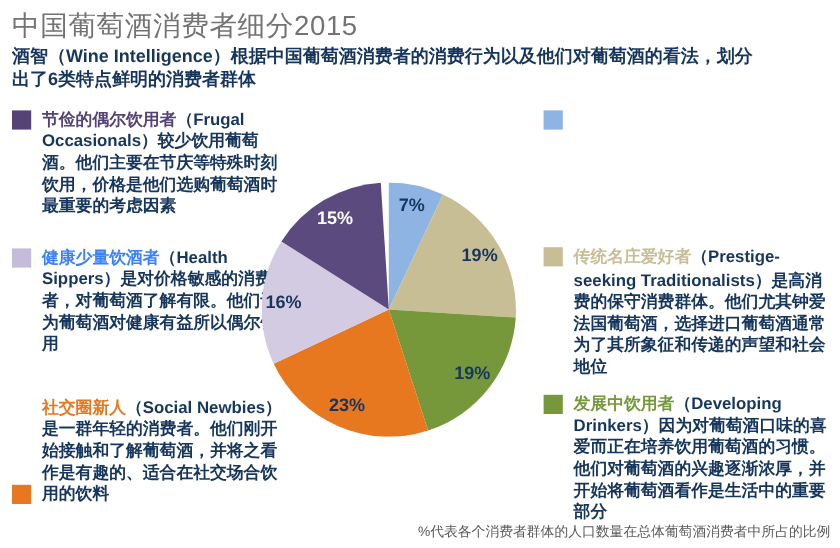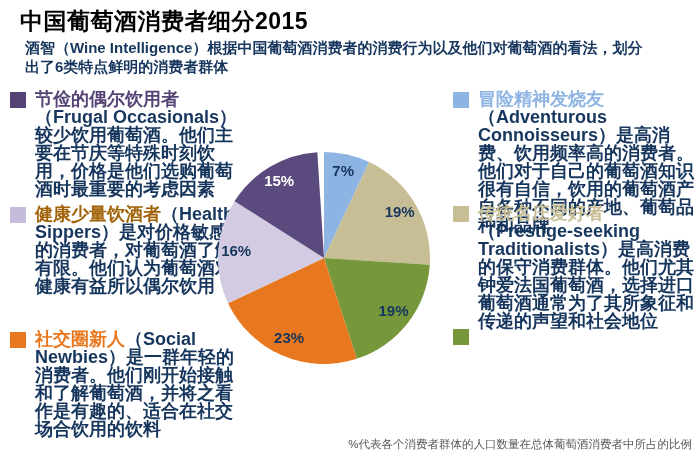--- a/index.html
+++ b/index.html
@@ -1,38 +1,38 @@
 <!DOCTYPE html>
 <html><head>
 <meta charset="utf-8">
 <style>
   html,body { margin:0; padding:0; background:#fff; }
   .slide {
     position:relative; width:700px; height:457px; background:#fff;
     font-family:"Liberation Sans","DejaVu Sans",sans-serif; overflow:hidden;
   }
   .title {
-    position:absolute; left:20px; top:6px;
-    font-size:23px; font-weight:bold; color:#000000; letter-spacing:0.5px;
+    position:absolute; left:10px; top:6px;
+    font-size:23px; font-weight:normal; color:#737373; letter-spacing:0.5px;
   }
   .subtitle {
     position:absolute; left:10px; top:38px; width:625px;
-    font-size:15px; font-weight:bold; color:#17365D; line-height:19px;margin-left:15px;
+    font-size:15px; font-weight:bold; color:#17365D; line-height:19px;
   }
   .column { position:absolute; top:90px; }
   .column.left  { left:10px;  width:230px; }
   .column.right { left:453px; width:244px; }
   .seg-item { position:absolute; left:0; display:flex; align-items:flex-start; }
-  .left  .pos-0 { top:0px; }   .left  .pos-1 { top:115px; } .left  .pos-2 { top:240px; }
+  .left  .pos-0 { top:0px; }   .left  .pos-1 { top:115px; } .left  .pos-2 { top:240px;align-items:flex-end; }
   .right .pos-0 { top:0px; }   .right .pos-1 { top:114px; } .right .pos-2 { top:237px; }
   .seg-square {
     width:16px; height:16px; flex:0 0 16px; margin:2px 9px 0 0; display:inline-block;
   }
   .seg-text {
-    font-size:18px; font-weight:bold; color:#17365D; line-height:18px;
+    font-size:14px; font-weight:bold; color:#17365D; line-height:18px;
   }
   .seg-name { font-weight:bold; }
   .pie-wrap { position:absolute; left:218px; top:152px; width:212px; height:212px; }
   .pie-label {
     font-family:"Liberation Sans","DejaVu Sans",sans-serif;
     font-size:15px; font-weight:bold;
   }
   .footnote {
     position:absolute; right:8px; bottom:5px; text-align:left;
     font-size:11.5px; color:#595959; line-height:15px;
@@ -45,38 +45,38 @@
   <div class="title">中国葡萄酒消费者细分2015</div>
   <div class="subtitle">酒智（Wine Intelligence）根据中国葡萄酒消费者的消费行为以及他们对葡萄酒的看法，划分出了6类特点鲜明的消费者群体</div>
 
   <div class="column left" id="col-left">
       <div class="seg-item pos-0">
         <span class="seg-square" style="background: rgb(85, 67, 118);"></span>
         <div class="seg-text"><span class="seg-name" style="color: rgb(85, 67, 118);">节俭的偶尔饮用者</span><span class="seg-en">（Frugal Occasionals）</span><span class="seg-desc">较少饮用葡萄酒。他们主要在节庆等特殊时刻饮用，价格是他们选购葡萄酒时最重要的考虑因素</span></div>
       </div>
       <div class="seg-item pos-1">
         <span class="seg-square" style="background: rgb(197, 187, 218);"></span>
-        <div class="seg-text"><span class="seg-name" style="color: #a16207;">健康少量饮酒者</span><span class="seg-en">（Health Sippers）</span><span class="seg-desc">是对价格敏感的消费者，对葡萄酒了解有限。他们认为葡萄酒对健康有益所以偶尔饮用</span></div>
+        <div class="seg-text"><span class="seg-name" style="color: #3b82f6;">健康少量饮酒者</span><span class="seg-en">（Health Sippers）</span><span class="seg-desc">是对价格敏感的消费者，对葡萄酒了解有限。他们认为葡萄酒对健康有益所以偶尔饮用</span></div>
       </div>
       <div class="seg-item pos-2">
         <span class="seg-square" style="background: rgb(232, 120, 31);"></span>
         <div class="seg-text"><span class="seg-name" style="color: rgb(232, 120, 31);">社交圈新人</span><span class="seg-en">（Social Newbies）</span><span class="seg-desc">是一群年轻的消费者。他们刚开始接触和了解葡萄酒，并将之看作是有趣的、适合在社交场合饮用的饮料</span></div>
       </div>
     </div>
   <div class="column right" id="col-right">
       <div class="seg-item pos-0">
         <span class="seg-square" style="background: rgb(141, 180, 226);"></span>
-        <div class="seg-text"><span class="seg-name" style="color: rgb(141, 180, 226);">冒险精神发烧友</span><span class="seg-en">（Adventurous Connoisseurs）</span><span class="seg-desc">是高消费、饮用频率高的消费者。他们对于自己的葡萄酒知识很有自信，饮用的葡萄酒产自各种不同的产地、葡萄品种和品牌</span></div>
       </div>
       <div class="seg-item pos-1">
         <span class="seg-square" style="background: rgb(200, 190, 149);"></span>
         <div class="seg-text"><span class="seg-name" style="color: rgb(200, 190, 149); font-family: Liberation Serif, serif;">传统名庄爱好者</span><span class="seg-en">（Prestige-seeking Traditionalists）</span><span class="seg-desc">是高消费的保守消费群体。他们尤其钟爱法国葡萄酒，选择进口葡萄酒通常为了其所象征和传递的声望和社会地位</span></div>
       </div>
       <div class="seg-item pos-2">
         <span class="seg-square" style="background: rgb(118, 152, 59);"></span>
+        <div class="seg-text"><span class="seg-name" style="color: rgb(118, 152, 59);">发展中饮用者</span><span class="seg-en">（Developing Drinkers）</span><span class="seg-desc">因为对葡萄酒口味的喜爱而正在培养饮用葡萄酒的习惯。他们对葡萄酒的兴趣逐渐浓厚，并开始将葡萄酒看作是生活中的重要部分</span></div>
       </div>
     </div>
 
   <div class="pie-wrap">
     <svg id="pie-svg" width="212" height="212" viewBox="0 0 212 212">
         <path d="M 106 106 L 106.00 0.00 A 106 106 0 0 1 151.13 10.09 Z" fill="#8DB4E2"></path>
         <text x="125.2" y="20.1" text-anchor="middle" dominant-baseline="middle" fill="#17365D" class="pie-label">7%</text>
         <path d="M 106 106 L 151.13 10.09 A 106 106 0 0 1 211.79 112.66 Z" fill="#C8BE95"></path>
         <text x="181.7" y="61.2" text-anchor="middle" dominant-baseline="middle" fill="#17365D" class="pie-label">19%</text>
         <path d="M 106 106 L 211.79 112.66 A 106 106 0 0 1 138.76 206.81 Z" fill="#76983B"></path>

